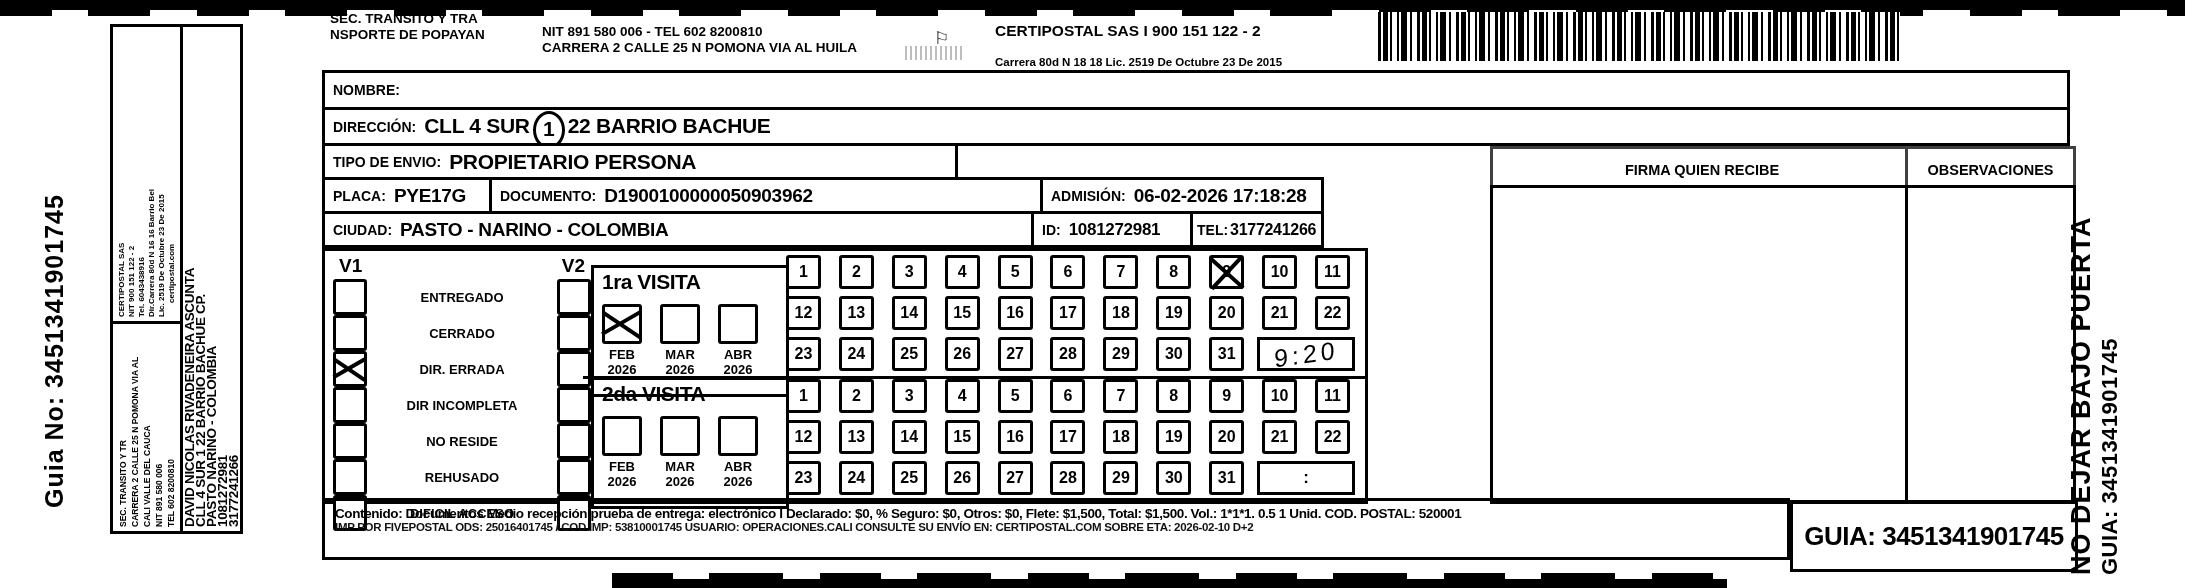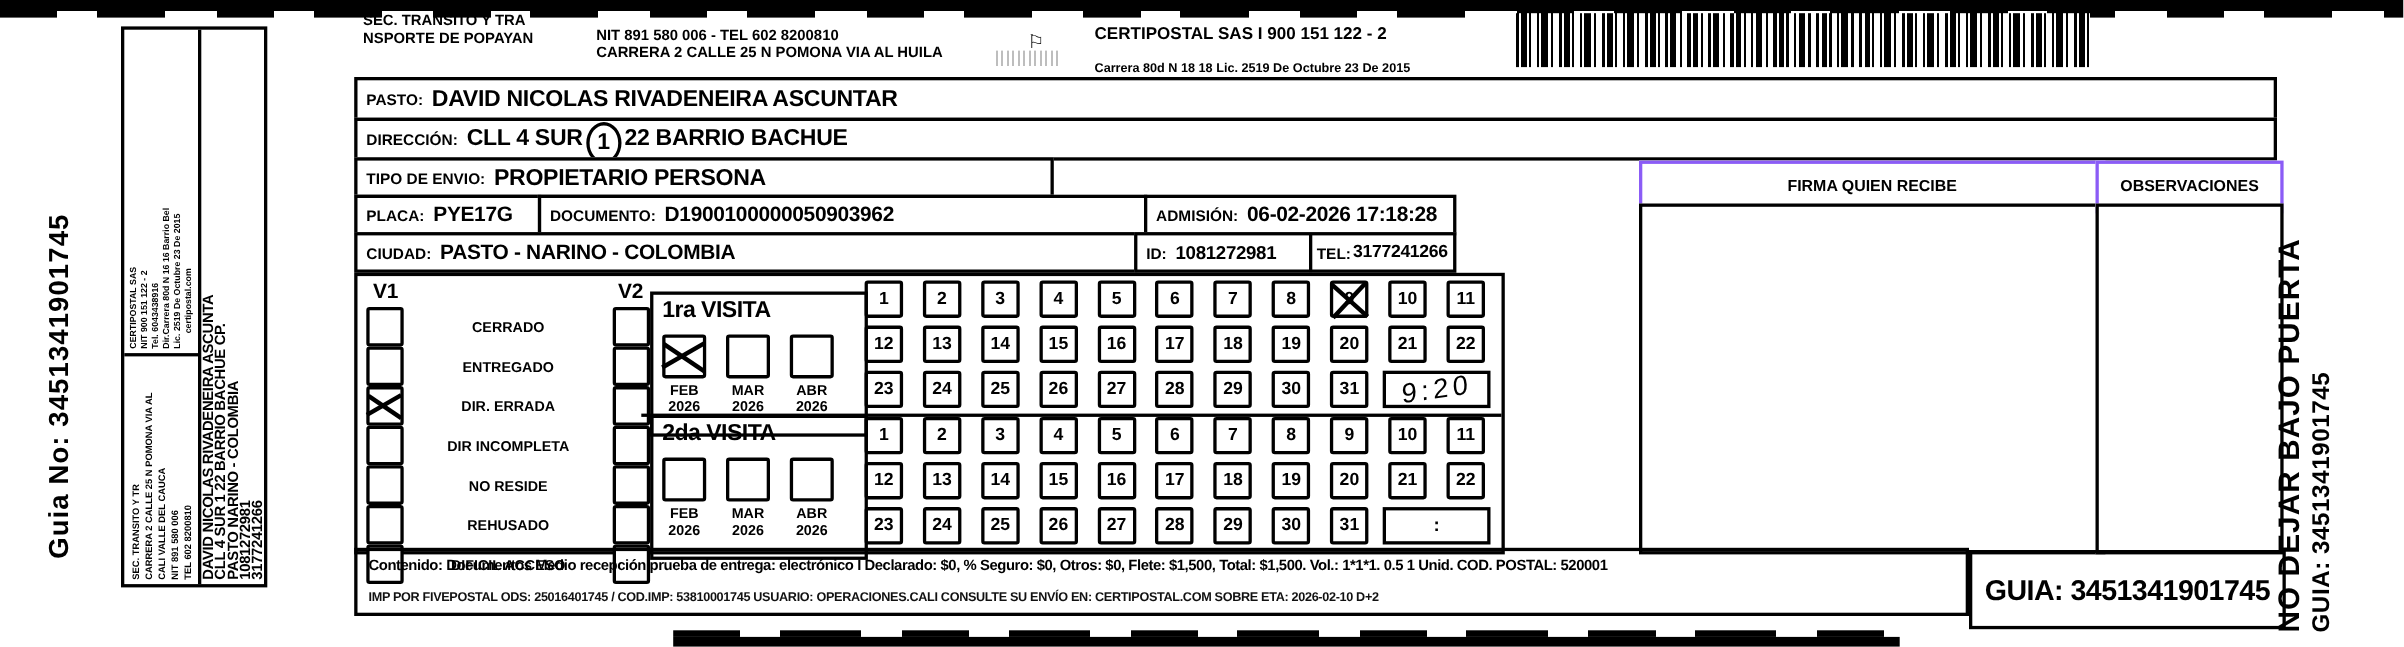--- a/index.html
+++ b/index.html
@@ -67,27 +67,27 @@
   .day{width:29px;height:28px;border:3px solid #000;border-radius:3px;display:flex;align-items:center;
     justify-content:center;font-weight:bold;font-size:16px;position:relative;}
   .day.crossed::before,.day.crossed::after{content:"";position:absolute;left:-25%;top:46%;width:150%;height:4px;background:#000;}
   .day.crossed::before{transform:rotate(42deg);}
   .day.crossed::after{transform:rotate(-47deg);}
   .time-box{grid-column:span 2;width:92px;height:28px;border:3px solid #000;display:flex;align-items:center;
     justify-content:center;font-weight:bold;font-size:17px;position:relative;}
   .handwriting{font-size:25px;font-weight:normal;transform:rotate(-8deg) skewX(-6deg);letter-spacing:4px;}
   .divider-h{position:absolute;left:258px;right:0;top:125px;height:3px;background:#000;}
   
-  .sec-head{position:absolute;border:3px solid #8b5cf6;display:flex;align-items:center;justify-content:center;
+  .sec-head{position:absolute;border:3px solid #404040;display:flex;align-items:center;justify-content:center;
     font-weight:bold;font-size:14.5px;background:#fff;}
   .sec-body{position:absolute;border:3px solid #000;background:#fff;}
   
   .footer-box{left:322px;top:498px;width:1468px;height:62px;border:3px solid #000;padding:5px 10px;box-sizing:border-box;}
   .footer-l1{font-size:13.5px;font-weight:bold;letter-spacing:-0.4px;white-space:nowrap;}
-  .footer-l2{font-size:11.5px;font-weight:bold;letter-spacing:-0.3px;white-space:nowrap;margin-top:16px;color:#111;}
+  .footer-l2{font-size:11.5px;font-weight:bold;letter-spacing:-0.3px;white-space:nowrap;margin-top:0;color:#111;}
   .guia-box{left:1790px;top:500px;width:282px;height:66px;border:3px solid #000;display:flex;align-items:center;
     justify-content:center;font-weight:bold;font-size:26px;letter-spacing:-0.5px;}
   
   .right-vert{left:2066px;top:110px;height:465px;display:flex;}
   .right-vert .l1{font-size:27px;font-weight:bold;letter-spacing:1px;}
   .right-vert .l2{font-size:22px;font-weight:bold;letter-spacing:0.5px;}
 </style>
 </head>
 <body>
 
@@ -139,22 +139,21 @@
 </div>
 <div class="abs smudge" style="left:905px;top:46px;"></div>
 <div class="abs flag-icon" style="left:934px;top:28px;">⚐</div>
 <div class="abs" style="left:995px;top:22px;">
   <div class="certi-line1">CERTIPOSTAL SAS I 900 151 122 - 2</div>
   <div class="hdr-small" style="margin-top:16px">Carrera 80d N 18 18 Lic. 2519 De Octubre 23 De 2015</div>
 </div>
 <div class="abs barcode"></div>
 
 <div class="row" style="left:322px;top:70px;width:1748px;height:40px;box-sizing:border-box;">
-  <span class="lbl">PASTO:</span>
-  <span class="val">DAVID NICOLAS RIVADENEIRA ASCUNTAR</span>
+  <span class="lbl">NOMBRE:</span>
 </div>
 <div class="row" style="left:322px;top:107px;width:1748px;height:39px;box-sizing:border-box;">
   <span class="lbl">DIRECCIÓN:</span>
   <span class="val"><span>CLL 4 SUR</span><span class="circled">1</span><span>22 BARRIO BACHUE</span></span>
 </div>
 <div class="row" style="left:322px;top:143px;width:636px;height:37px;box-sizing:border-box;">
   <span class="lbl">TIPO DE ENVIO:</span>
   <span class="val">PROPIETARIO PERSONA</span>
 </div>
 <div class="row" style="left:322px;top:177px;width:170px;height:37px;box-sizing:border-box;">
@@ -184,26 +183,26 @@
 
 <div class="abs visit-table">
   <div class="status-zone">
     <div class="status-head">
       <span class="vcol-label">V1</span>
       <span class="vcol-label">V2</span>
     </div>
     <div class="status-rows" id="status-rows">
         <div class="status-row">
           <div class="chk"></div>
+          <div class="status-label">ENTREGADO</div>
+          <div class="chk"></div>
+        </div>
+        <div class="status-row">
+          <div class="chk"></div>
           <div class="status-label">CERRADO</div>
-          <div class="chk"></div>
-        </div>
-        <div class="status-row">
-          <div class="chk"></div>
-          <div class="status-label">ENTREGADO</div>
           <div class="chk"></div>
         </div>
         <div class="status-row">
           <div class="chk xmark"></div>
           <div class="status-label">DIR. ERRADA</div>
           <div class="chk"></div>
         </div>
         <div class="status-row">
           <div class="chk"></div>
           <div class="status-label">DIR INCOMPLETA</div>

